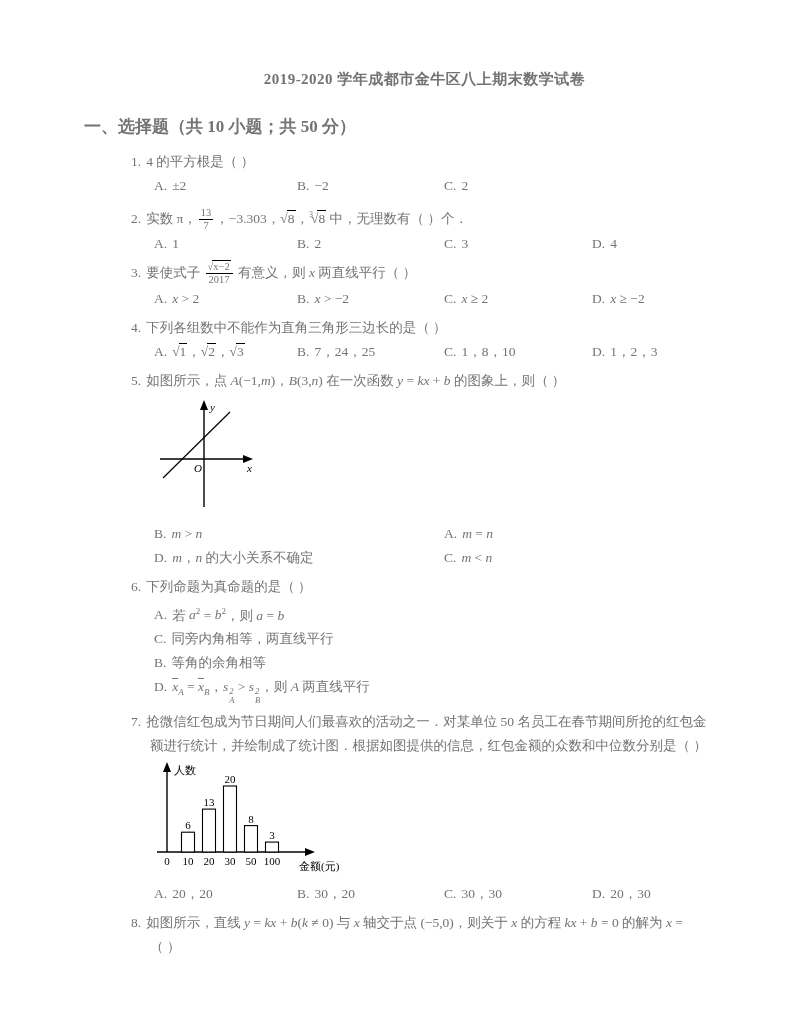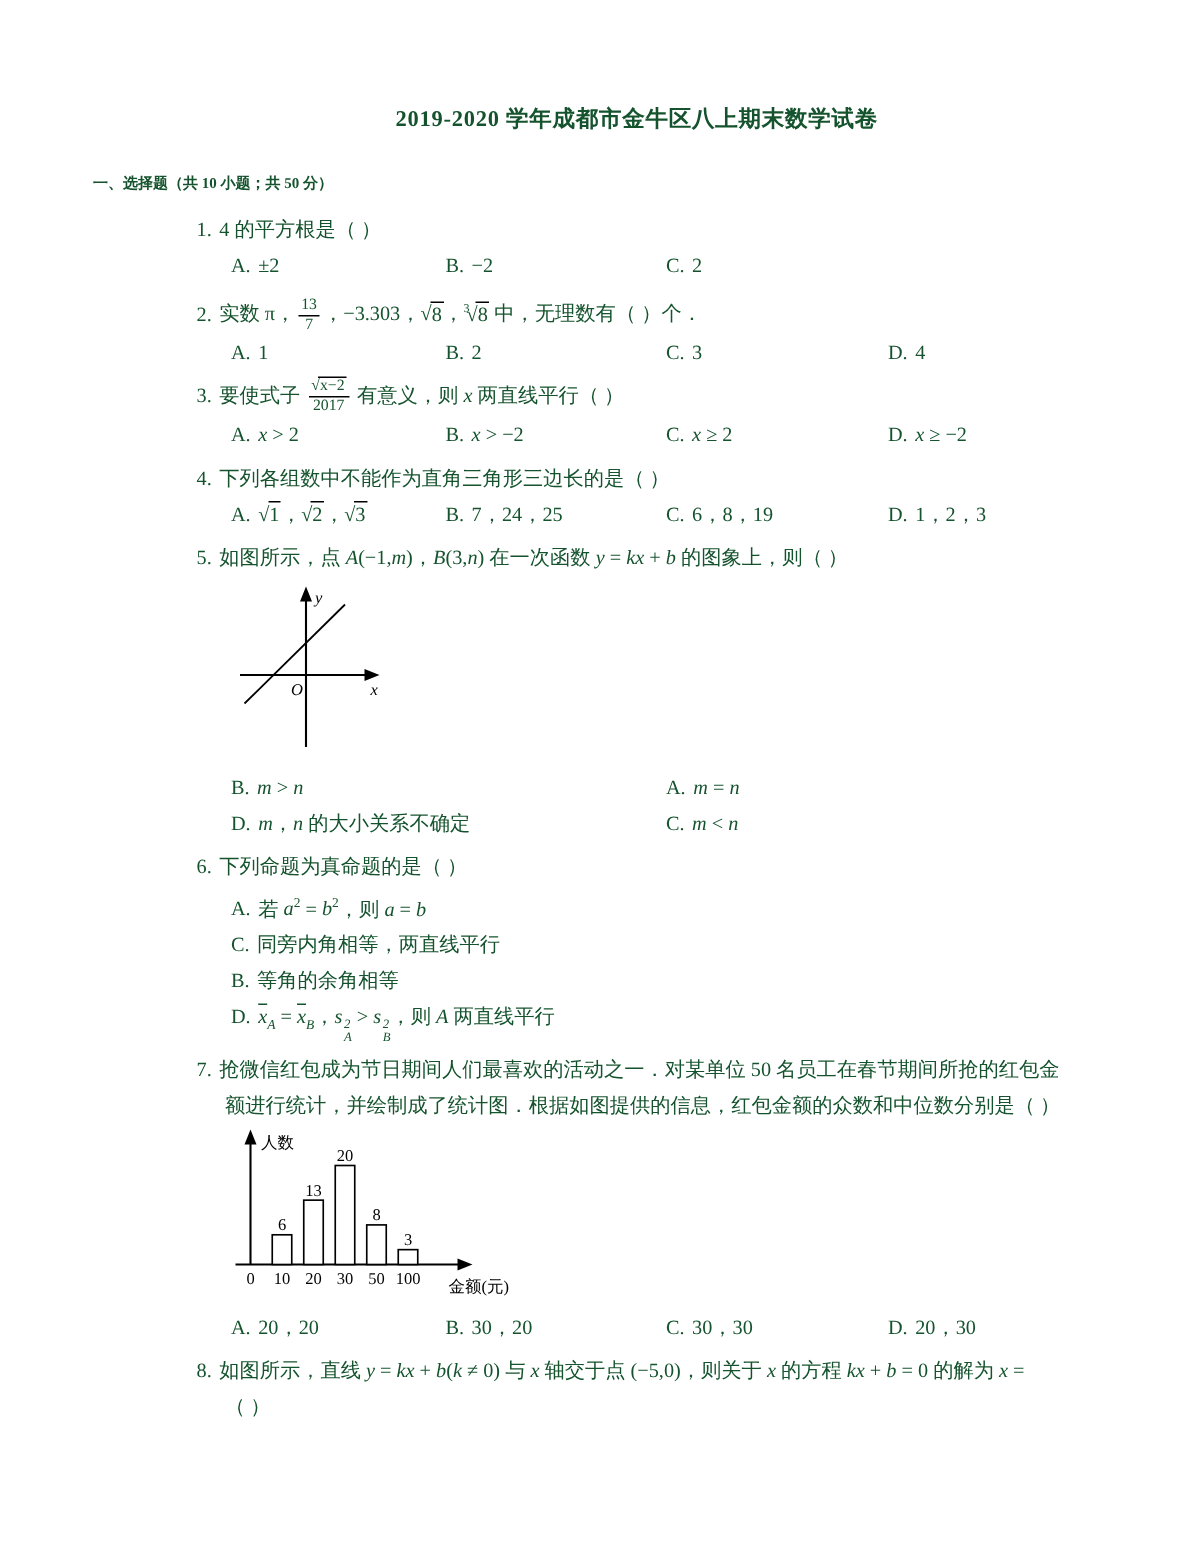--- a/index.html
+++ b/index.html
@@ -1,19 +1,19 @@
 <!DOCTYPE html>
 <html><head>
 <meta charset="utf-8">
 <style>
   html,body{margin:0;padding:0;background:#888;}
   .page{width:794px;height:1028px;background:#ffffff;margin:0 auto;position:relative;
-        font-family:"Liberation Serif","DejaVu Serif",serif;color:#14532d;overflow:hidden;}
+        font-family:"Liberation Serif","DejaVu Serif",serif;color:#737373;overflow:hidden;}
   .title{padding-top:70px;padding-left:55px;text-align:center;font-size:15px;font-weight:bold;letter-spacing:.5px;}
-  .heading{margin:26px 0 12px 62px;font-size:10px;font-weight:bold;}
+  .heading{margin:26px 0 12px 84px;font-size:17px;font-weight:bold;}
   #questions{margin-left:107px;width:604px;font-size:13.5px;}
   .question{margin-bottom:5px;margin-left:24px;}
   .q-line{line-height:24px;}
   .q-line.cont{padding-left:19px;}
   .q-num{margin-right:5px;}
   .options{margin-left:23px;line-height:24px;}
   .options.four{display:grid;grid-template-columns:143px 147px 148px auto;}
   .options.two{display:grid;grid-template-columns:290px auto;}
   .options.list .option{display:block;}
   .opt-label{margin-right:5px;}
@@ -72,21 +72,21 @@
           <span class="option"><span class="opt-label">B.</span><span class="it">x</span><span> &gt; −2</span></span>
           <span class="option"><span class="opt-label">C.</span><span class="it">x</span><span> ≥ 2</span></span>
           <span class="option"><span class="opt-label">D.</span><span class="it">x</span><span> ≥ −2</span></span>
         </div>
       </div>
       <div class="question">
         <div class="q-line"><span class="q-num">4.</span><span>下列各组数中不能作为直角三角形三边长的是（     ）</span></div>
         <div class="options four">
           <span class="option"><span class="opt-label">A.</span><span class="sqrt"><span class="rsign">√</span><span class="rbar">1</span></span><span>，</span><span class="sqrt"><span class="rsign">√</span><span class="rbar">2</span></span><span>，</span><span class="sqrt"><span class="rsign">√</span><span class="rbar">3</span></span></span>
           <span class="option"><span class="opt-label">B.</span><span>7，24，25</span></span>
-          <span class="option"><span class="opt-label">C.</span><span>6，8，19</span></span>
+          <span class="option"><span class="opt-label">C.</span><span>1，8，10</span></span>
           <span class="option"><span class="opt-label">D.</span><span>1，2，3</span></span>
         </div>
       </div>
       <div class="question">
         <div class="q-line"><span class="q-num">5.</span><span>如图所示，点 </span><span class="it">A</span><span>(−1,</span><span class="it">m</span><span>)，</span><span class="it">B</span><span>(3,</span><span class="it">n</span><span>) 在一次函数 </span><span class="it">y</span><span> = </span><span class="it">kx</span><span> + </span><span class="it">b</span><span> 的图象上，则（     ）</span></div>
         <svg width="110" height="115" viewBox="0 0 110 115" class="fig-line">
           <line x1="52" y1="8" x2="52" y2="108" stroke="#000" stroke-width="1.4"></line>
           <line x1="8" y1="60" x2="94" y2="60" stroke="#000" stroke-width="1.4"></line>
           <polygon points="52,1 48,11 56,11" fill="#000"></polygon>
           <polygon points="101,60 91,56 91,64" fill="#000"></polygon>

